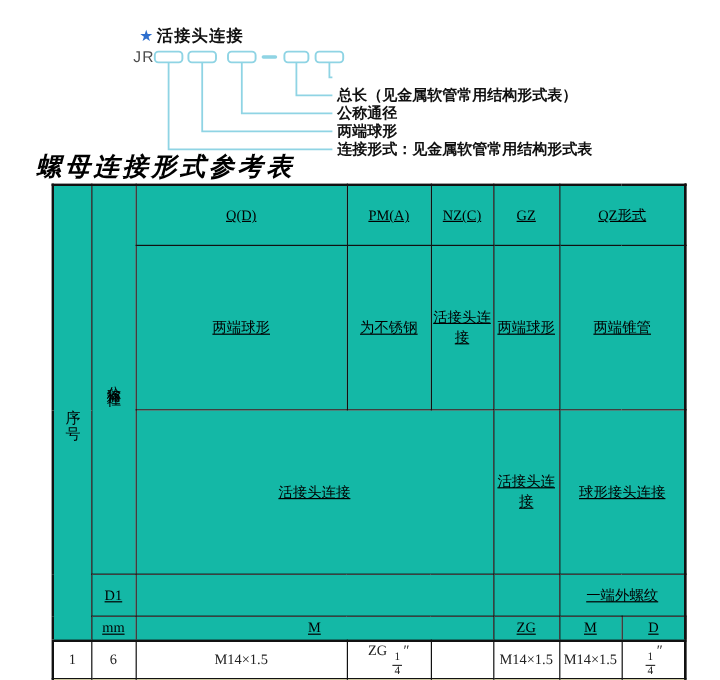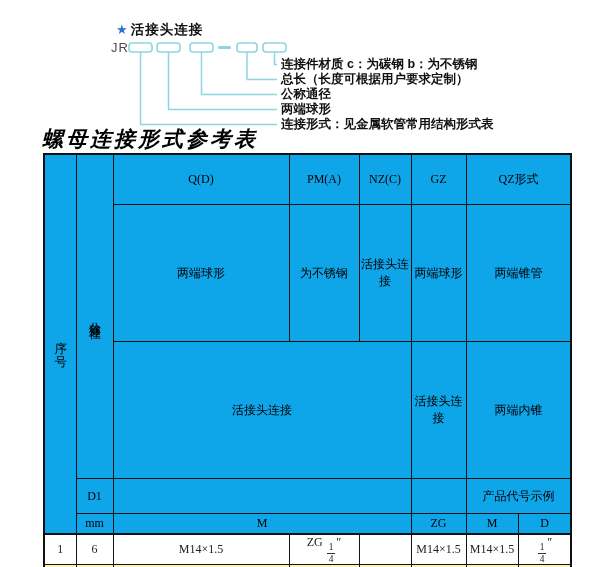--- a/index.html
+++ b/index.html
@@ -9,36 +9,36 @@
   }
   
   .diagram{position:absolute;left:0;top:0;width:600px;height:150px;}
   .diagram svg{position:absolute;left:0;top:0;}
   .d-title{position:absolute;left:116px;top:21px;font-size:13.5px;font-weight:bold;color:#111;letter-spacing:1px;}
   .d-title .star{color:#2e6fce;margin-right:2px;font-size:13px;}
   .jr-code{position:absolute;left:111px;top:40px;font-size:13px;font-weight:normal;color:#4d4d4d;letter-spacing:1px;}
   .d-label{position:absolute;left:281px;height:15px;font-size:12.5px;font-weight:bold;color:#111;white-space:nowrap;line-height:15px;}
   
   .t-title{
-    position:absolute;left:42px;top:125px;font-size:21px;font-weight:bold;font-style:italic;
+    position:absolute;left:30px;top:125px;font-size:21px;font-weight:bold;font-style:italic;
     color:#000;letter-spacing:3px;
     font-family:"Liberation Serif","DejaVu Serif",serif;
   }
   
   table.ref{
     position:absolute;left:43px;top:153px;width:527px;
     border-collapse:collapse;table-layout:fixed;
     font-family:"Liberation Serif","DejaVu Serif",serif;color:#222;
     border:2px solid #111;
   }
   table.ref th, table.ref td{
     border:1px solid #111;text-align:center;vertical-align:middle;padding:0;
     overflow:hidden;
   }
-  thead th{background:#0ea5e9;font-weight:normal;font-size:12px;color:#000;}
+  thead th{background:#14b8a6;font-weight:normal;font-size:12px;color:#000;text-decoration:underline;}
   thead{border-bottom:2px solid #111;}
   tbody td{height:20px;font-size:12px;background:#ffffff;}
   tbody tr.alt td{background:#fbf4b6;}
   .vert{writing-mode:vertical-rl;text-orientation:upright;display:inline-block;}
   .seq-v{letter-spacing:15px;font-size:12.5px;padding-top:8px;}
   .dn-v{letter-spacing:2px;font-size:12px;}
   
   .frac{display:inline-flex;flex-direction:column;vertical-align:-0.45em;line-height:1;font-size:0.78em;text-align:center;margin:0 1px;}
   .frac .fn{display:block;border-bottom:1px solid #333;padding:0 2px 1px;}
   .frac .fd{display:block;padding-top:1px;}
@@ -61,22 +61,21 @@
       <g fill="none" stroke="#8fd4e4" stroke-width="1.5">
         <path d="M274.5,52 V64.5 H277"></path>
         <path d="M247,52 V79.5 H277"></path>
         <path d="M201.5,52 V94.5 H277"></path>
         <path d="M168.5,52 V109.5 H277"></path>
         <path d="M140.5,52 V124.5 H277"></path>
       </g>
     </svg>
     <div class="d-title"><span class="star">★</span><span>活接头连接</span></div>
     <div class="jr-code">JR</div>
-    <div class="d-label" style="top:57px">连接件材质  c：为碳钢  b：为不锈钢</div>
-    <div class="d-label" style="top:72px">总长（长度可根据用户要求定制）</div>
+    <div class="d-label" style="top:72px">总长（见金属软管常用结构形式表）</div>
     <div class="d-label" style="top:87px">公称通径</div>
     <div class="d-label" style="top:102px">两端球形</div>
     <div class="d-label" style="top:117px">连接形式：见金属软管常用结构形式表</div>
   </div>
 
   <div class="t-title">螺母连接形式参考表</div>
 
   <table class="ref">
     <colgroup>
       <col style="width:32px">
@@ -103,28 +102,28 @@
         <th>两端球形</th>
         <th>为不锈钢</th>
         <th>活接头连接</th>
         <th>两端球形</th>
         <th colspan="2">两端锥管</th>
         <th colspan="2">一端内螺纹活接头</th>
       </tr>
       <tr style="height:20px">
         <th colspan="3">活接头连接</th>
         <th>活接头连接</th>
-        <th colspan="2">两端内锥</th>
+        <th colspan="2">球形接头连接</th>
         <th colspan="2">一端锥管螺纹接头</th>
       </tr>
       <tr style="height:20px">
         <th>D1</th>
         <th colspan="3"></th>
         <th></th>
-        <th colspan="2">产品代号示例</th>
+        <th colspan="2">一端外螺纹</th>
         <th colspan="2">连接</th>
       </tr>
       <tr style="height:20px">
         <th>mm</th>
         <th colspan="3">M</th>
         <th>ZG</th>
         <th>M</th>
         <th>D</th>
         <th>M</th>
         <th>ZG</th>

